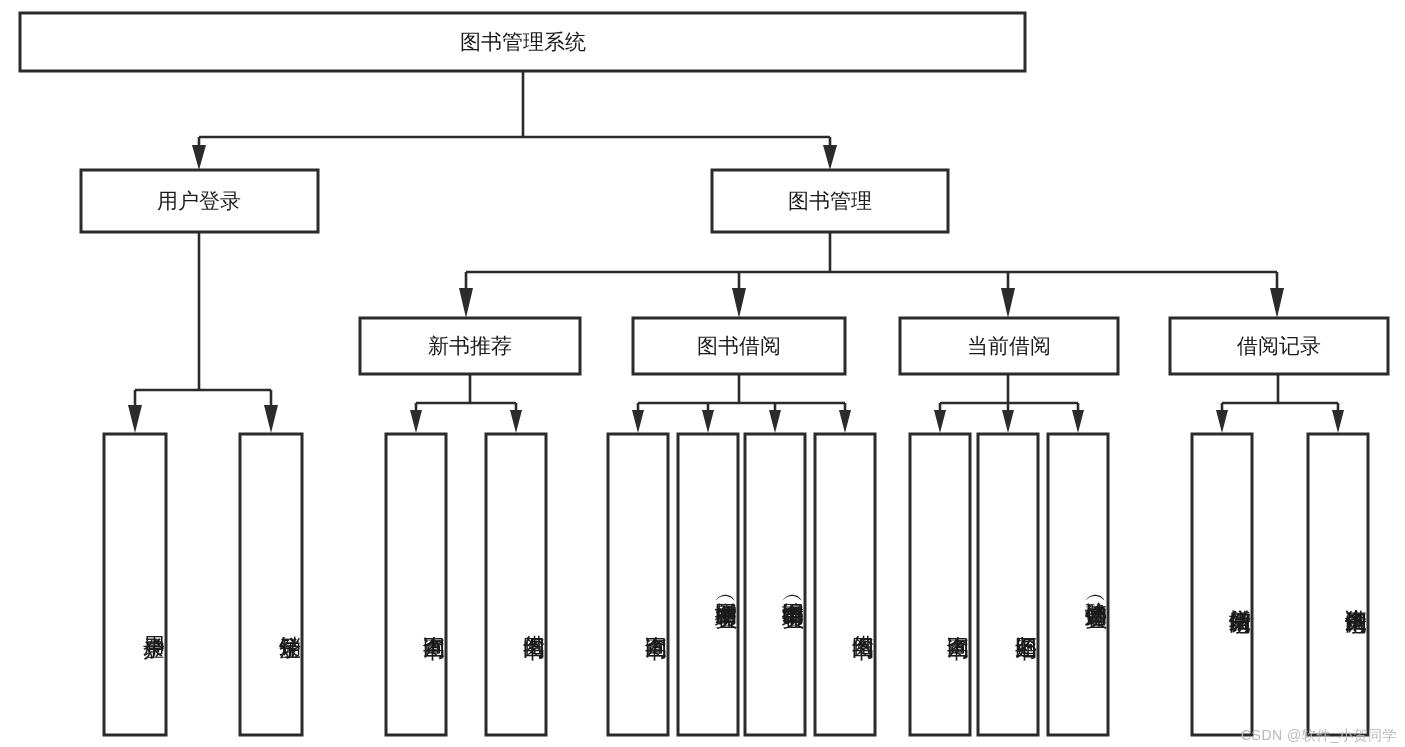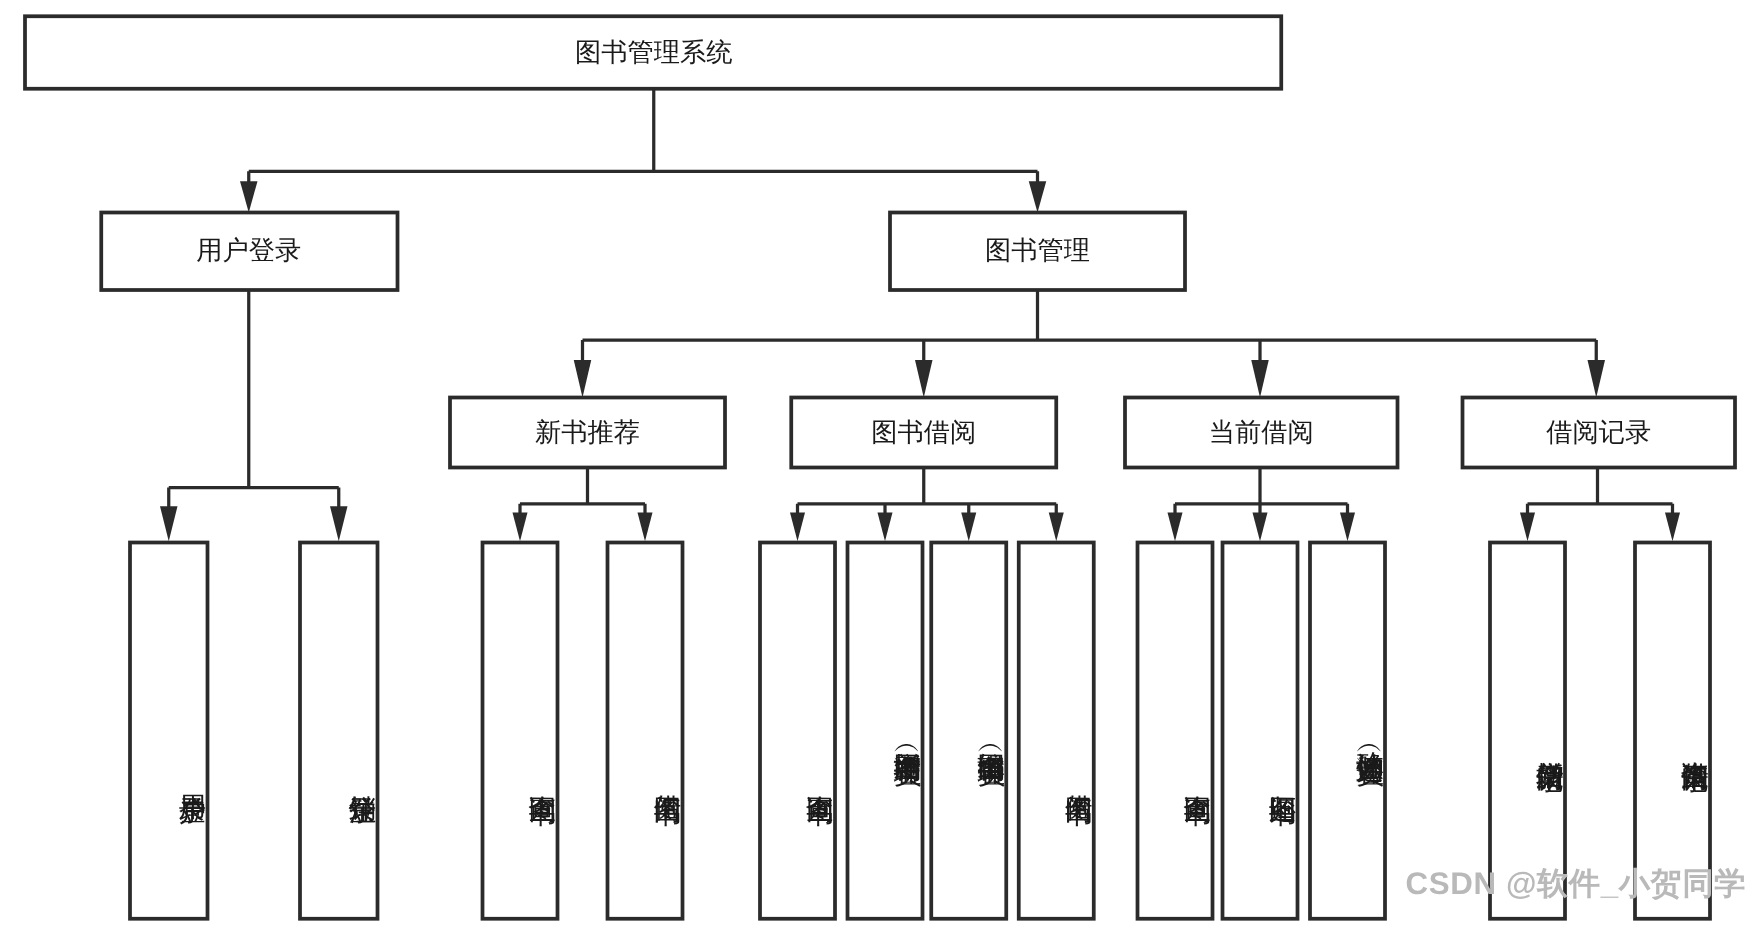--- a/index.html
+++ b/index.html
@@ -57,27 +57,26 @@
     color: #1a1a1a;
     line-height: 1.06;
     letter-spacing: 1px;
     white-space: nowrap;
     text-align: center;
     pointer-events: none;
   }
   .watermark {
     position: absolute;
     right: 8px;
-    bottom: 24px;
-    font-family: "Liberation Sans", "DejaVu Sans", sans-serif;
-    font-size: 25px;
+    bottom: 2px;
+    font-family: "Liberation Sans", "DejaVu Sans", sans-serif;
+    font-size: 14px;
     color: #b9b9b9;
     letter-spacing: 0.5px;
     white-space: nowrap;
-    font-weight: bold;
   }
 </style>
 </head>
 <body>
 
 <div id="diagram-root">
 
   <svg class="flow" viewBox="0 0 1405 747" xmlns="http://www.w3.org/2000/svg">
 
     <g>

